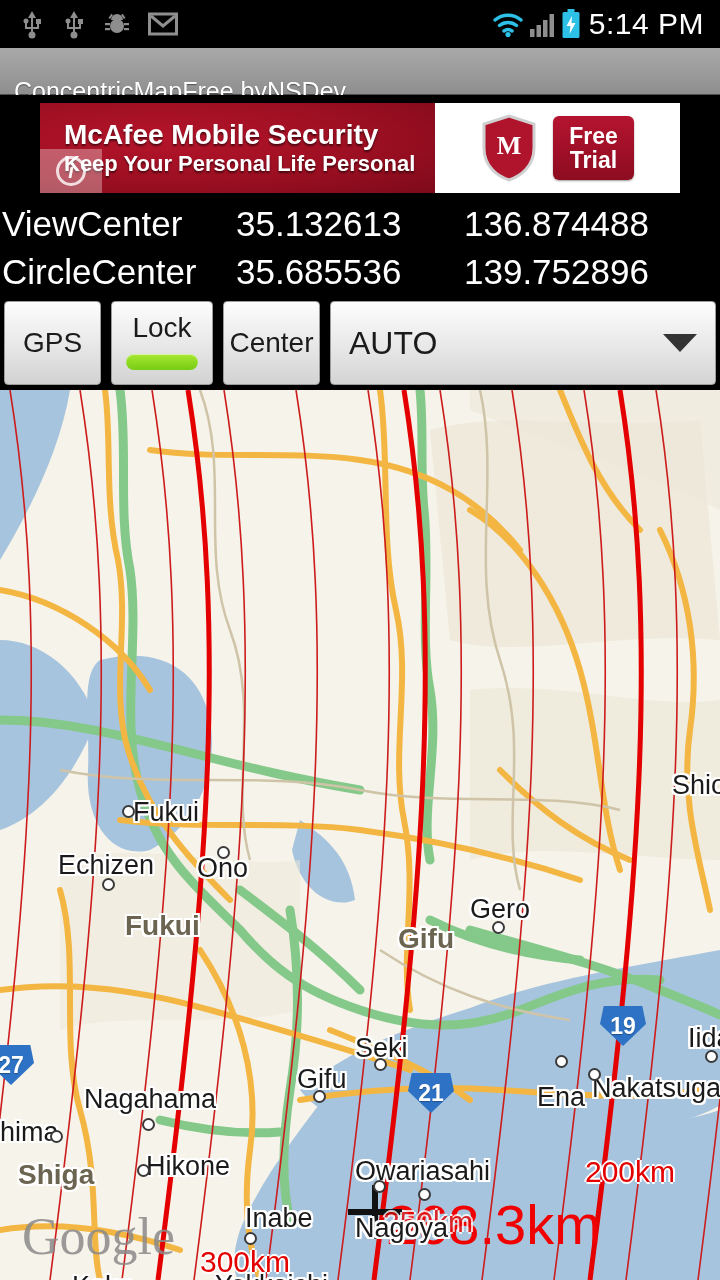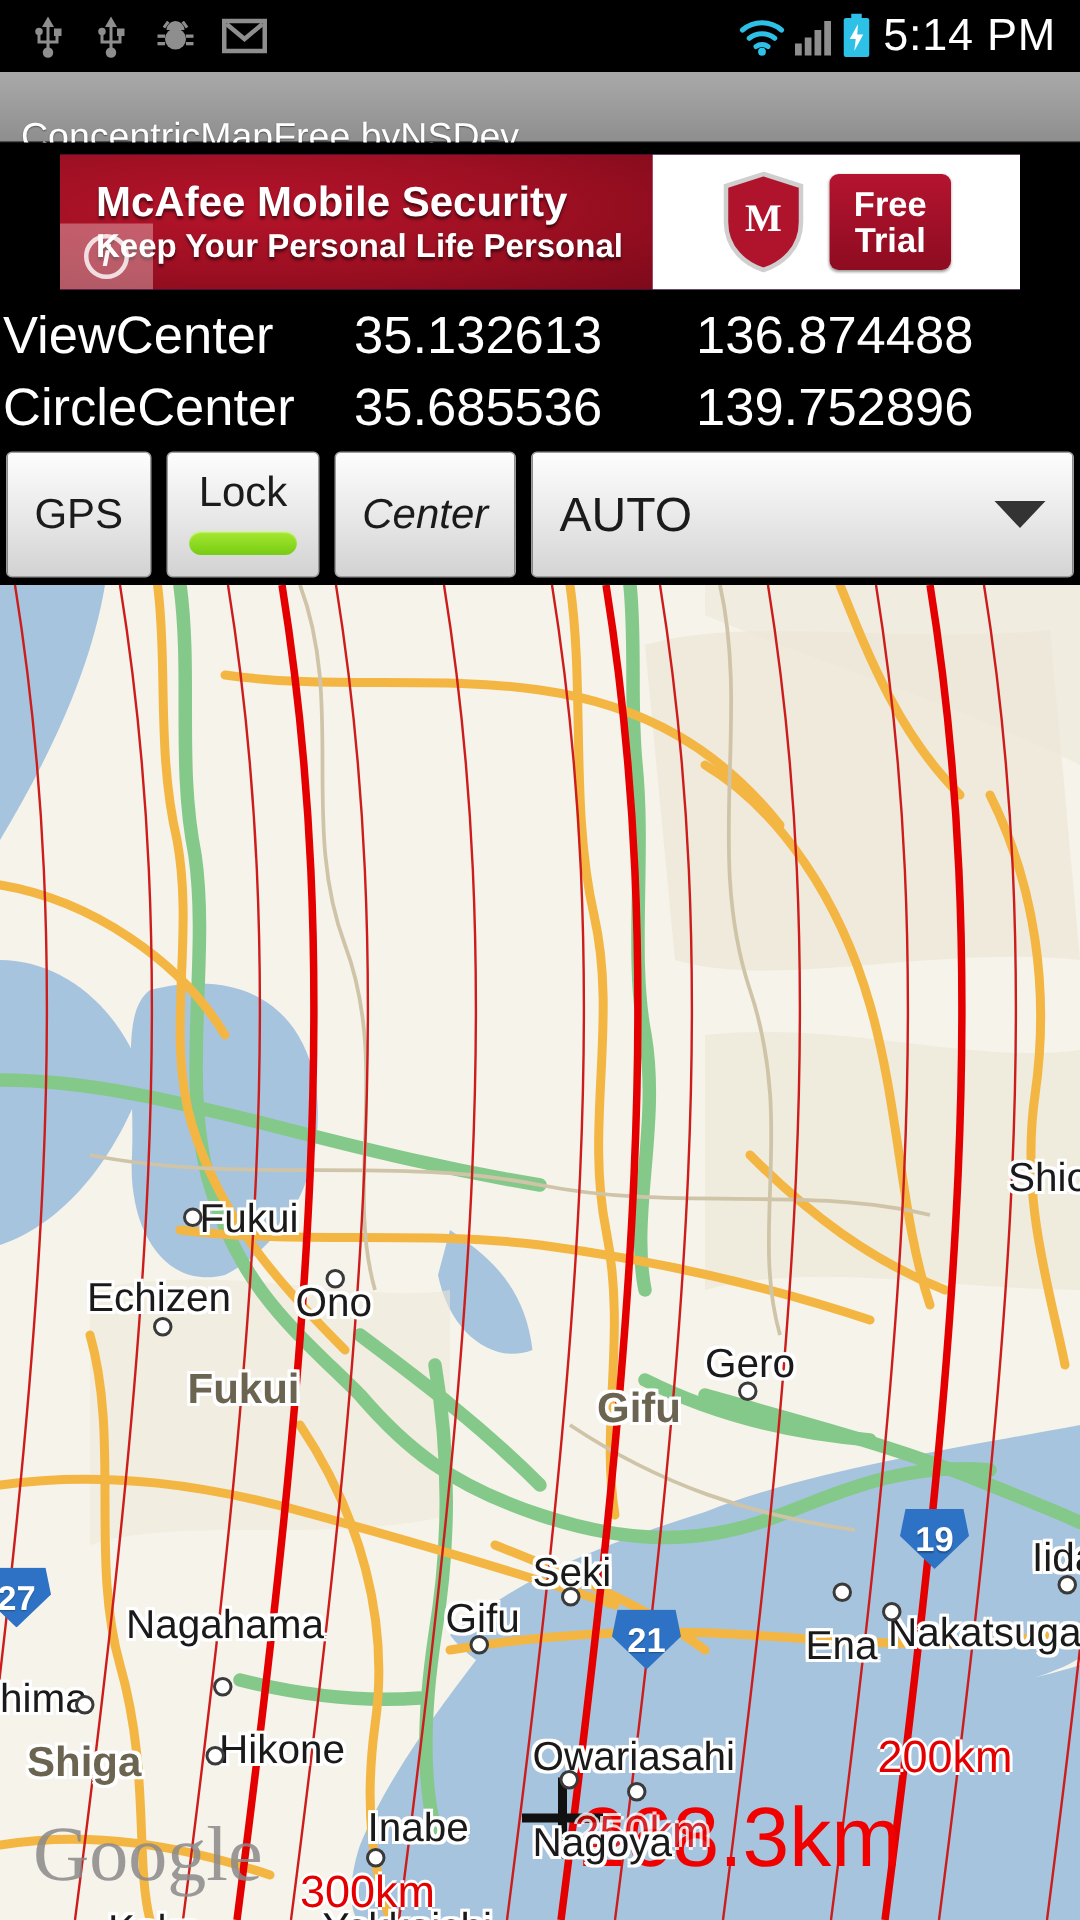--- a/index.html
+++ b/index.html
@@ -18,21 +18,21 @@
   
   .titlebar { position:absolute; left:0; top:48px; width:720px; height:47px;
               background:linear-gradient(#a9a9a9,#9b9b9b 55%,#8e8e8e);
               border-bottom:1px solid #4c4c4c; display:flex; align-items:center; }
   .titlebar .title { color:#fff; font-size:25px; padding-left:14px;
                      text-shadow:0 1px 1px rgba(0,0,0,.45); white-space:nowrap;margin-top:41px; }
 
   
   .adzone { position:absolute; left:0; top:95px; width:720px; height:105px; background:#000; }
   .ad { position:absolute; left:40px; top:8px; width:640px; height:90px;
-        background:#701a75; display:flex; overflow:hidden; }
+        background:#404040; display:flex; overflow:hidden; }
   .ad-left { position:relative; width:395px; height:100%;
              background:radial-gradient(ellipse at 30% 40%, #b5142a 0%, #9c0f22 55%, #7d0a1a 100%);
              display:flex; flex-direction:column; justify-content:center; padding-left:24px; }
   .ad-l1 { color:#fff; font-size:28px; font-weight:bold; line-height:1.05;
            text-shadow:0 2px 2px rgba(0,0,0,.55); white-space:nowrap; }
   .ad-l2 { color:#fff; font-size:22px; font-weight:bold; line-height:1.1; margin-top:3px;
            text-shadow:0 2px 2px rgba(0,0,0,.55); white-space:nowrap; }
   .ad-right { flex:1; background:#fff; display:flex; align-items:center; justify-content:center; gap:16px; }
   .shield { width:56px; height:68px; position:relative; }
   .ad-cta { background:linear-gradient(#b51430,#8d0c20); color:#fff; font-weight:bold;
@@ -54,21 +54,21 @@
 
   
   .controls { position:absolute; left:0; top:296px; width:720px; height:94px;
               background:#000; display:flex; align-items:center; gap:10px; padding:4px 4px; }
   .btn { background:linear-gradient(#fdfdfd,#e8e8e8 52%,#d2d2d2);
          border:1px solid #9c9c9c; border-radius:4px; color:#1b1b1b;
          height:84px; display:flex; flex-direction:column; align-items:center;
          justify-content:center; font-size:28px; box-shadow:0 1px 1px rgba(0,0,0,.35); }
   .btn.gps { width:97px; }
   .btn.lock { width:102px; justify-content:flex-start; padding-top:10px; }
-  .btn.center { width:121px;font-style:italic; }
+  .btn.center { width:97px; }
   .lock-led { width:72px; height:16px; border-radius:8px; margin-top:10px;
               background:linear-gradient(#a8e832,#76cc13); box-shadow:inset 0 1px 1px rgba(255,255,255,.6); }
   .spinner { flex:1; height:84px; background:linear-gradient(#fdfdfd,#e9e9e9 52%,#d4d4d4);
              border:1px solid #9c9c9c; border-radius:4px; display:flex; align-items:center;
              padding:0 18px; color:#1b1b1b; font-size:32px; box-shadow:0 1px 1px rgba(0,0,0,.35); }
   .spinner .caret { margin-left:auto; width:0; height:0; border-left:17px solid transparent;
                     border-right:17px solid transparent; border-top:18px solid #333; }
 
   
   .map { position:absolute; left:0; top:390px; width:720px; height:890px;
@@ -326,21 +326,21 @@
       <div class="gdot" style="left:374px; top:668px;"></div>
     <div class="glabel" style="left:297px; top:674px;">Gifu</div>
       <div class="gdot" style="left:313px; top:700px;"></div>
     <div class="glabel" style="left:537px; top:692px;">Ena</div>
       <div class="gdot" style="left:555px; top:665px;"></div>
     <div class="glabel" style="left:592px; top:683px;">Nakatsuga</div>
       <div class="gdot" style="left:588px; top:678px;"></div>
     <div class="glabel" style="left:688px; top:633px;">Iida</div>
       <div class="gdot" style="left:705px; top:660px;"></div>
     <div class="glabel" style="left:672px; top:380px;">Shio</div>
-    <div class="glabel" style="left:84px; top:678px;">Nagahama</div>
+    <div class="glabel" style="left:84px; top:694px;">Nagahama</div>
       <div class="gdot" style="left:142px; top:728px;"></div>
     <div class="glabel" style="left:146px; top:761px;">Hikone</div>
       <div class="gdot" style="left:137px; top:774px;"></div>
     <div class="glabel" style="left:0px; top:727px;">hima</div>
       <div class="gdot" style="left:50px; top:740px;"></div>
     <div class="glabel" style="left:355px; top:766px;">Owariasahi</div>
       <div class="gdot" style="left:418px; top:798px;"></div>
     <div class="glabel" style="left:218px; top:813px;padding-left:27px;">Inabe</div>
       <div class="gdot" style="left:244px; top:842px;"></div>
     <div class="glabel" style="left:327px; top:823px;margin-left:28px;">Nagoya</div>

